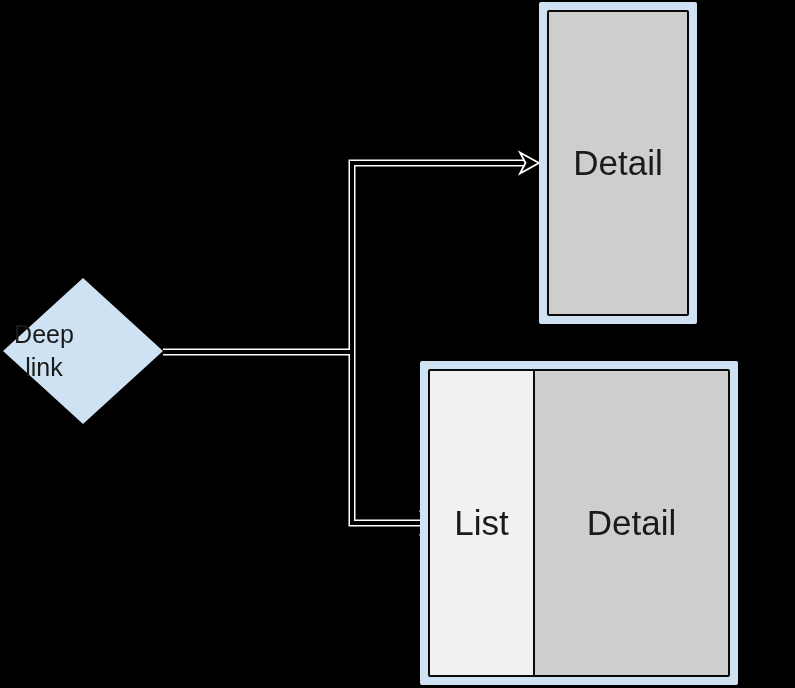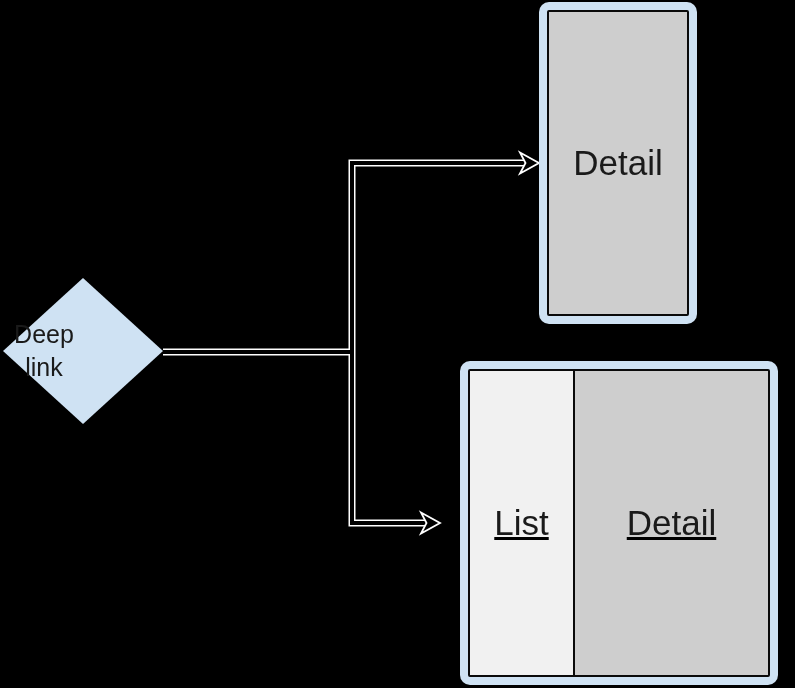--- a/index.html
+++ b/index.html
@@ -52,25 +52,25 @@
   }
   .diamond-label span {
     display: inline-block;
     max-width: 84px; 
   }
 
   
   .frame {
     position: absolute;
     background: var(--frame-fill);
-    border-radius: 10px;
+    border-radius: 2px;
     padding: 8px;
   }
   .frame.top-frame   { left: 539px; top: 2px;   width: 158px; height: 322px; }
-  .frame.bottom-frame{ left: 460px; top: 361px; width: 318px; height: 324px; text-decoration: underline; }
+  .frame.bottom-frame{ left: 420px; top: 361px; width: 318px; height: 324px; }
 
   .screen {
     width: 100%; height: 100%;
     border: 2px solid var(--screen-border);
     border-radius: 2px;
     background: var(--screen-detail);
     display: flex;
     align-items: center;
     justify-content: center;
   }

